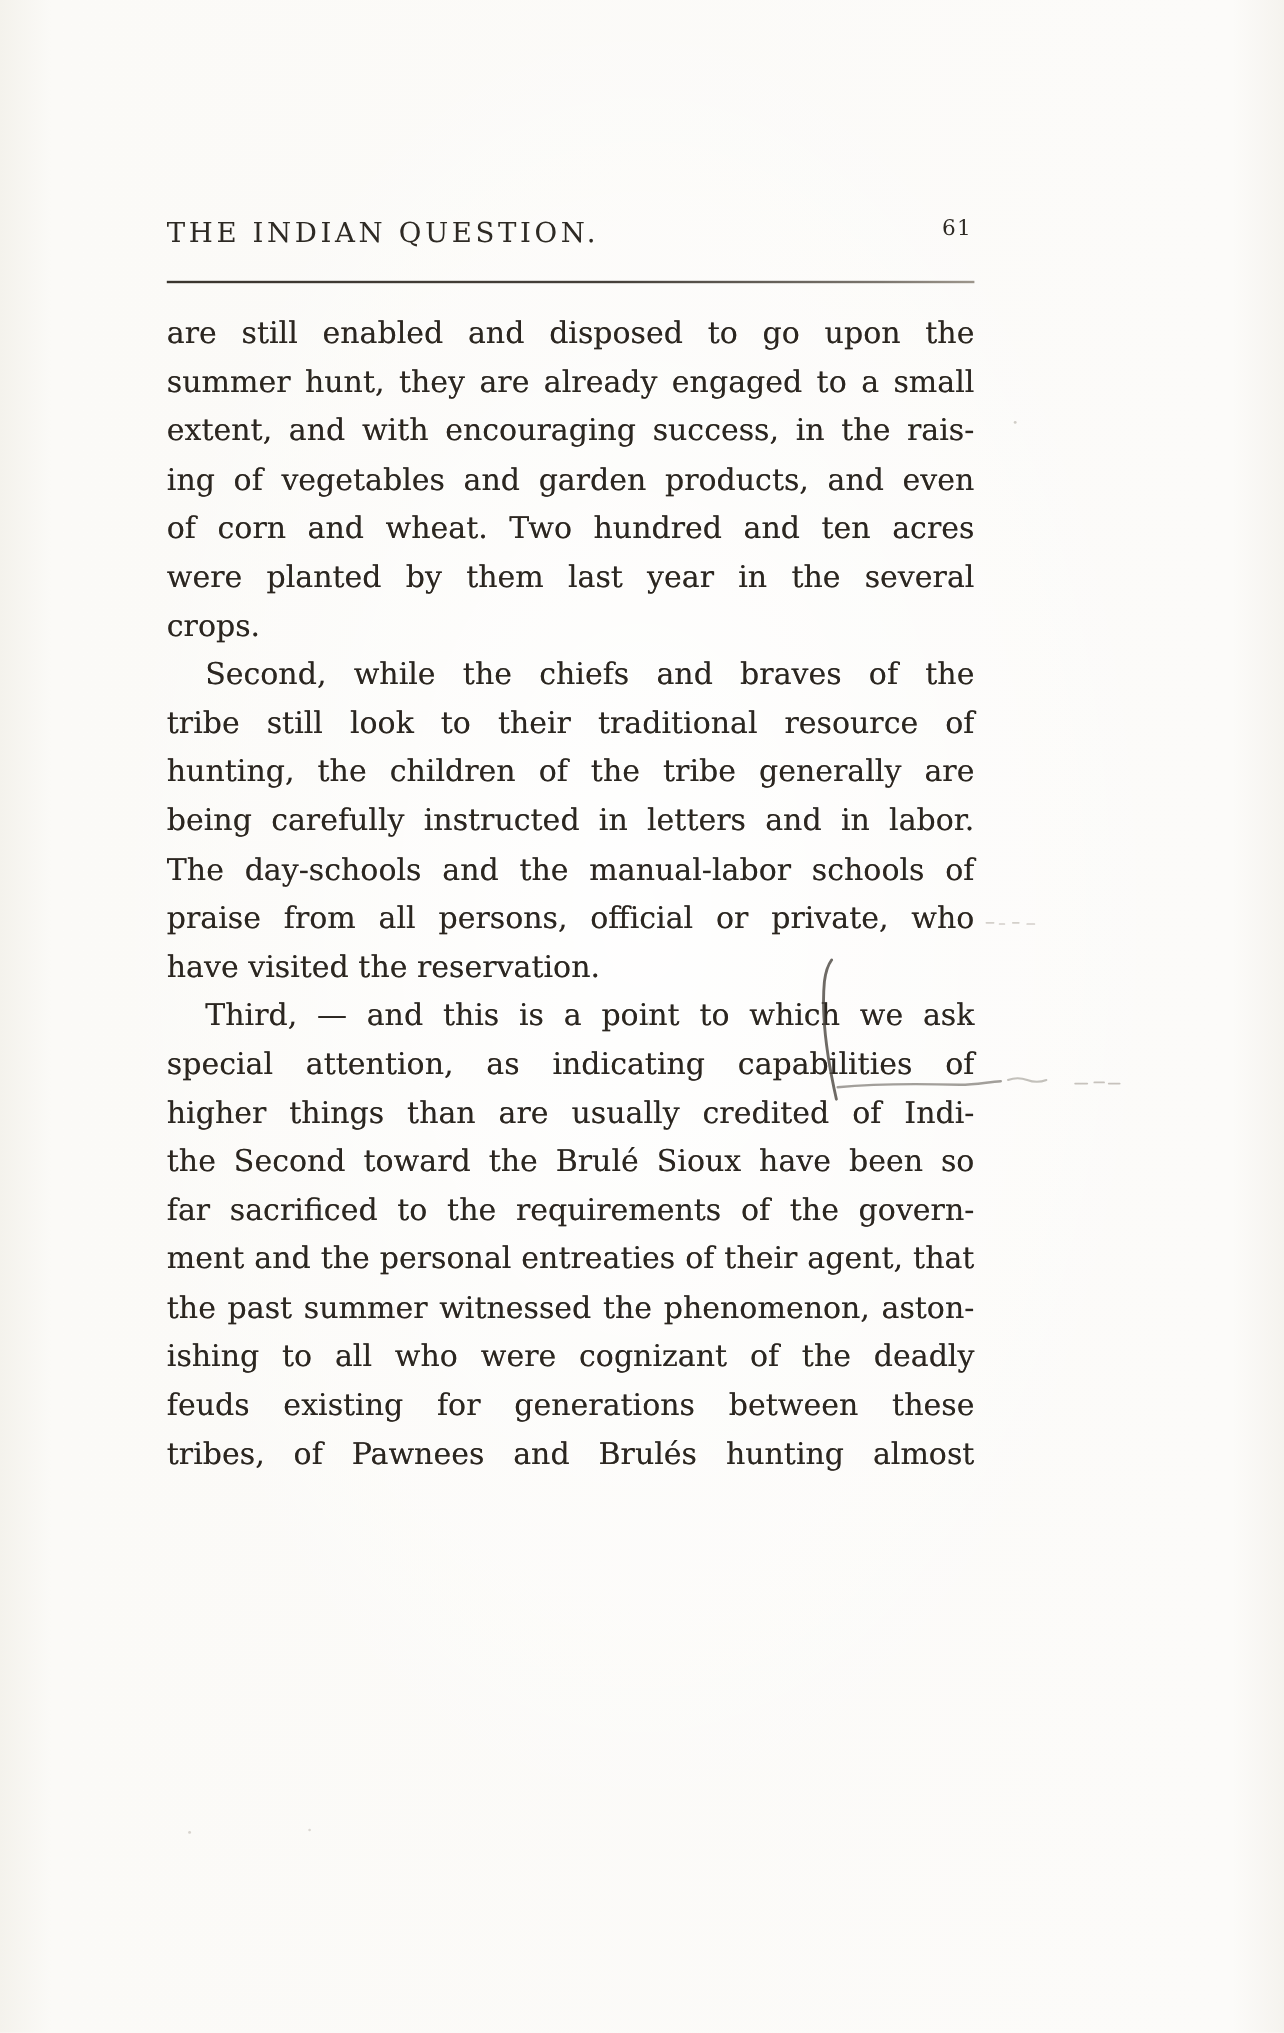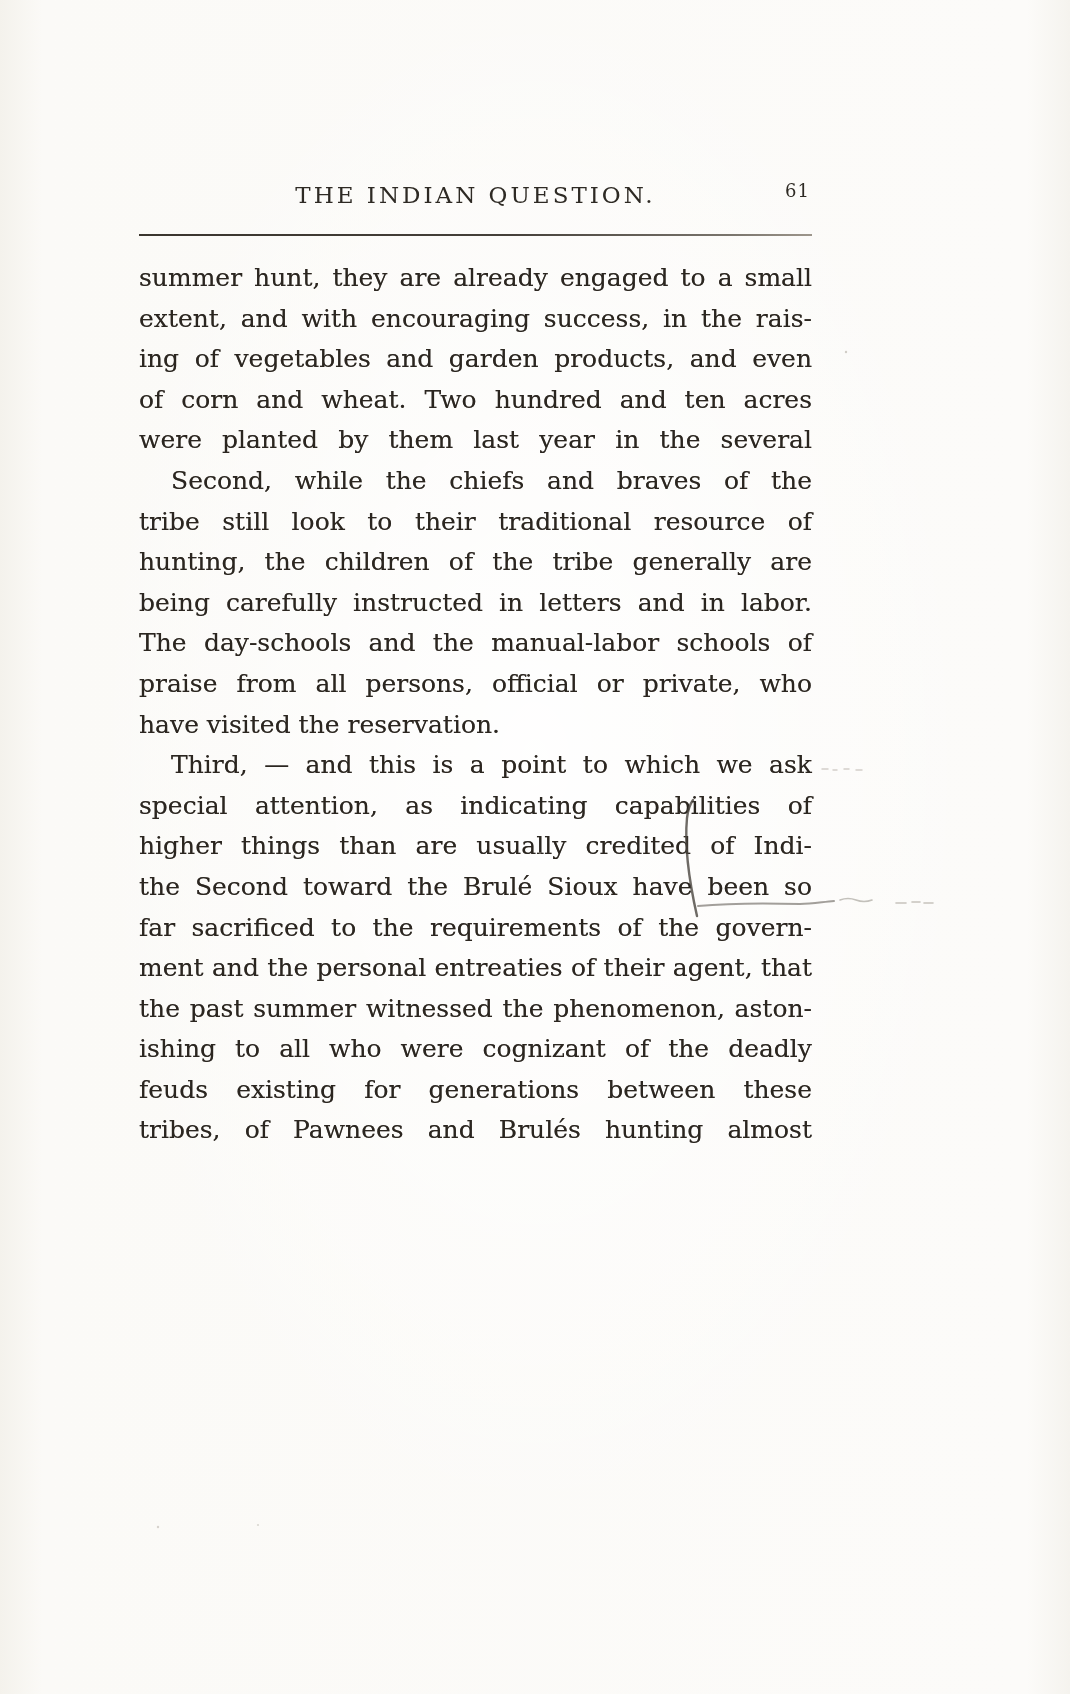--- a/index.html
+++ b/index.html
@@ -26,21 +26,20 @@
     position: absolute;
     top: 182px;
     left: 139px;
     width: 673px;
     height: 34px;
   }
   .head-title {
     position: absolute;
     left: 0;
     right: 0;
-    text-align: center;
     font-size: 23px;
     letter-spacing: 3px;
     color: #2e2a24;
     white-space: nowrap;
   }
   .head-page-number {
     position: absolute;
     right: 2px;
     top: -2px;
     font-size: 18px;
@@ -88,25 +87,27 @@
 <div class="scan-page">
 
   <div class="running-head">
     <div class="head-title">THE INDIAN QUESTION.</div>
     <div class="head-page-number">61</div>
   </div>
 
   <div class="head-rule"></div>
 
   <div class="text-block">
+      <div class="line">are still enabled and disposed to go upon the</div>
       <div class="line">summer hunt, they are already engaged to a small</div>
       <div class="line">extent, and with encouraging success, in the rais-</div>
       <div class="line">ing of vegetables and garden products, and even</div>
       <div class="line">of corn and wheat.  Two hundred and ten acres</div>
       <div class="line">were planted by them last year in the several</div>
+      <div class="line no-justify">crops.</div>
       <div class="line indent">Second, while the chiefs and braves of the</div>
       <div class="line">tribe still look to their traditional resource of</div>
       <div class="line">hunting, the children of the tribe generally are</div>
       <div class="line">being carefully instructed in letters and in labor.</div>
       <div class="line">The day-schools and the manual-labor schools of</div>
       <div class="line">praise from all persons, official or private, who</div>
       <div class="line no-justify">have visited the reservation.</div>
       <div class="line indent">Third, — and this is a point to which we ask</div>
       <div class="line">special attention, as indicating capabilities of</div>
       <div class="line">higher things than are usually credited of Indi-</div>

